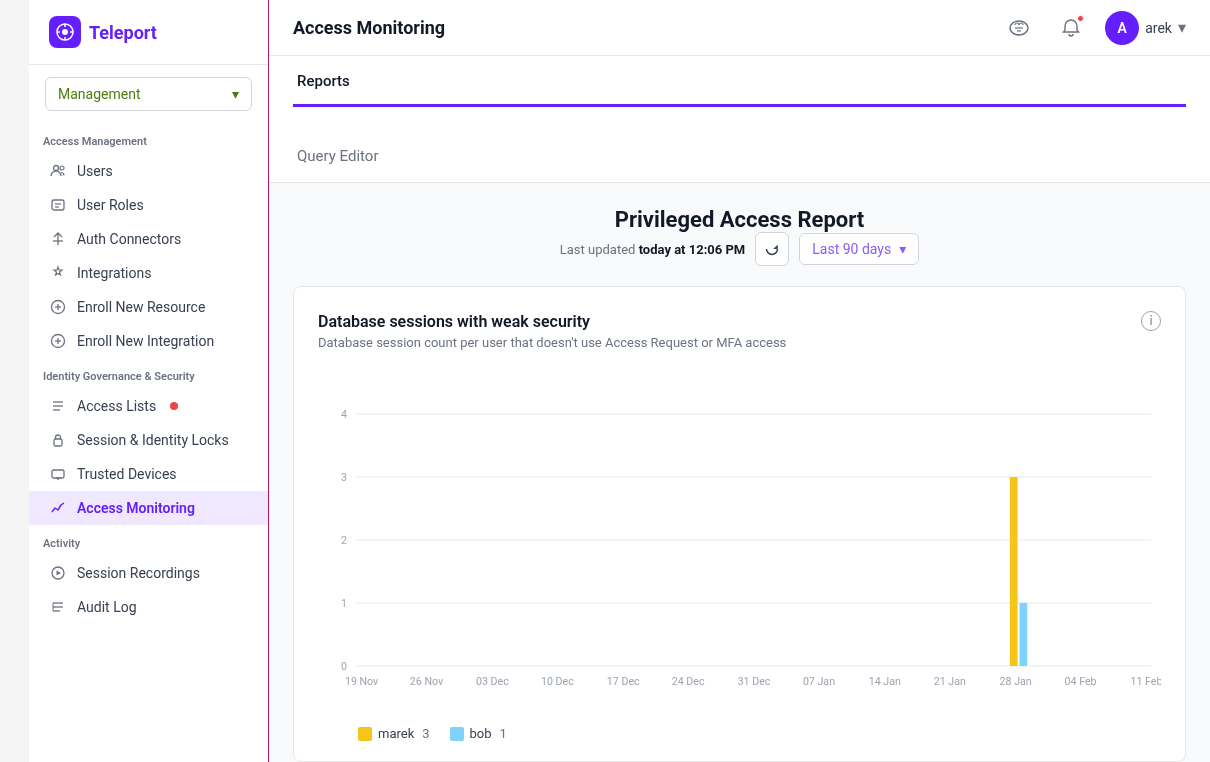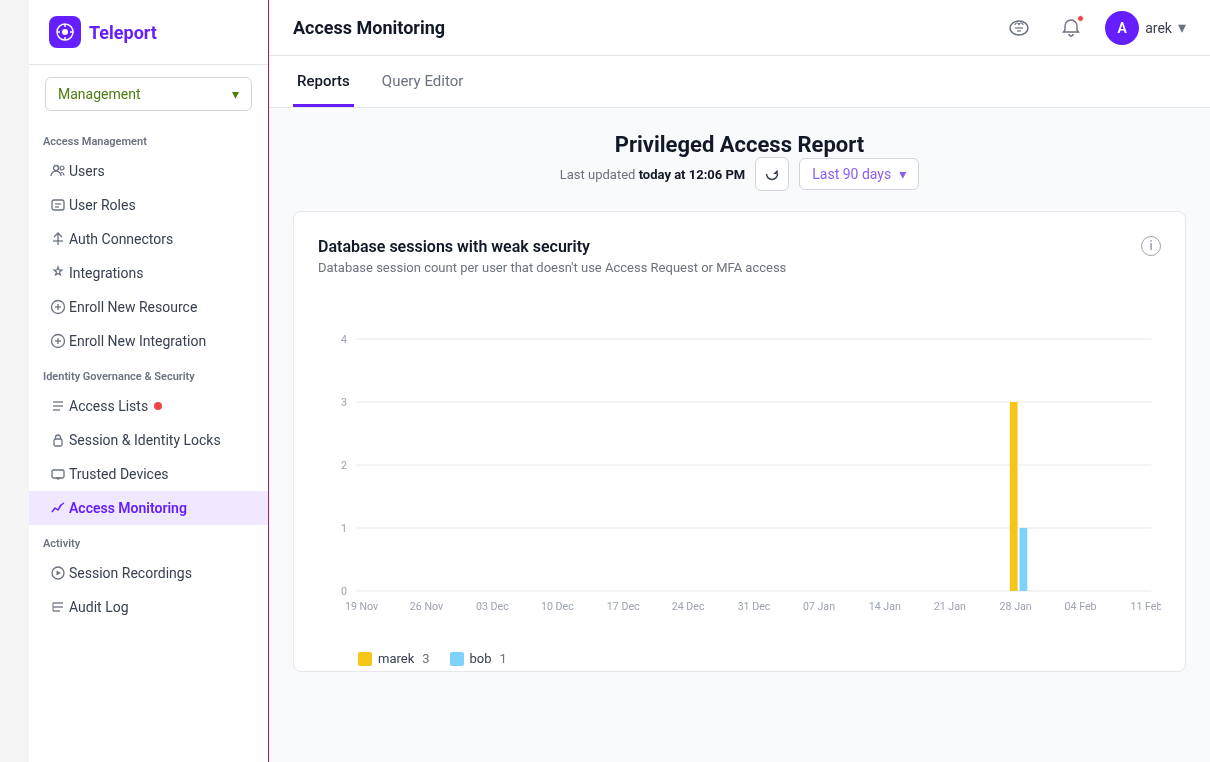--- a/index.html
+++ b/index.html
@@ -43,21 +43,21 @@
       cursor: pointer;
       font-size: 14px; color: #4d7c0f;
       background: #fff;
     }
     .section-label {
       font-size: 11px; font-weight: 600; color: #6b7280;
       padding: 12px 14px 6px;
       text-transform: none;
     }
     .nav-item {
-      display: flex; align-items: center; gap: 2px;
+      display: flex; align-items: center; gap: 10px;
       padding: 8px 20px;
       font-size: 14px; color: #374151;
       cursor: pointer;
       border-radius: 0;
       position: relative;
     }
     .nav-item.active {
       background: #f0e8ff;
       color: #651fff;
       font-weight: 600;
@@ -120,20 +120,21 @@
     .user-name { font-size: 14px; color: #374151; }
 
     
     .tabs-bar {
       background: #fff;
       border-bottom: 1px solid #e5e7eb;
       padding: 0 24px;
       display: flex;
       gap: 24px;
       flex-shrink: 0;
+      flex-direction: column;
     }
     .tab {
       padding: 16px 4px 14px;
       font-size: 15px; color: #6b7280;
       cursor: pointer;
       border-bottom: 3px solid transparent;
       font-weight: 400;
     }
     .tab.active {
       color: #111827;
@@ -183,21 +184,21 @@
       background: #fff;
       cursor: pointer;
       font-size: 14px; color: #8b5cf6;
     }
 
     
     .chart-card {
       background: #fff;
       border-radius: 8px;
       border: 1px solid #e5e7eb;
-      padding: 24px 24px 5px;
+      padding: 24px 24px 20px;
     }
     .chart-title {
       font-size: 16px; font-weight: 600; color: #111827;
       margin-bottom: 4px;
       display: flex; align-items: center; justify-content: space-between;
     }
     .chart-subtitle {
       font-size: 13px; color: #6b7280;
       margin-bottom: 20px;
     }

